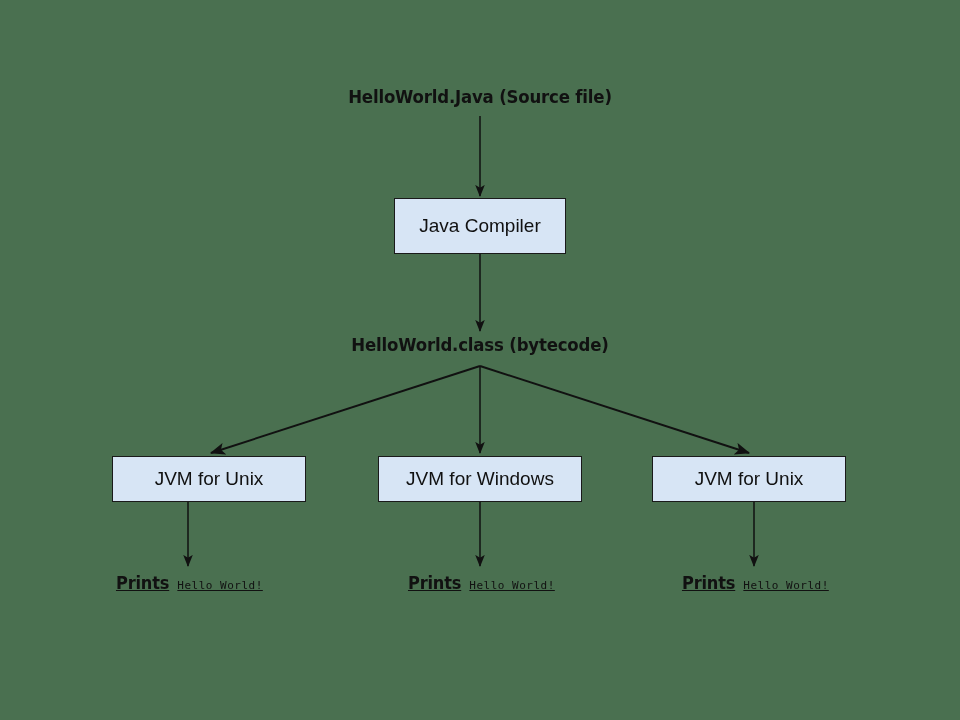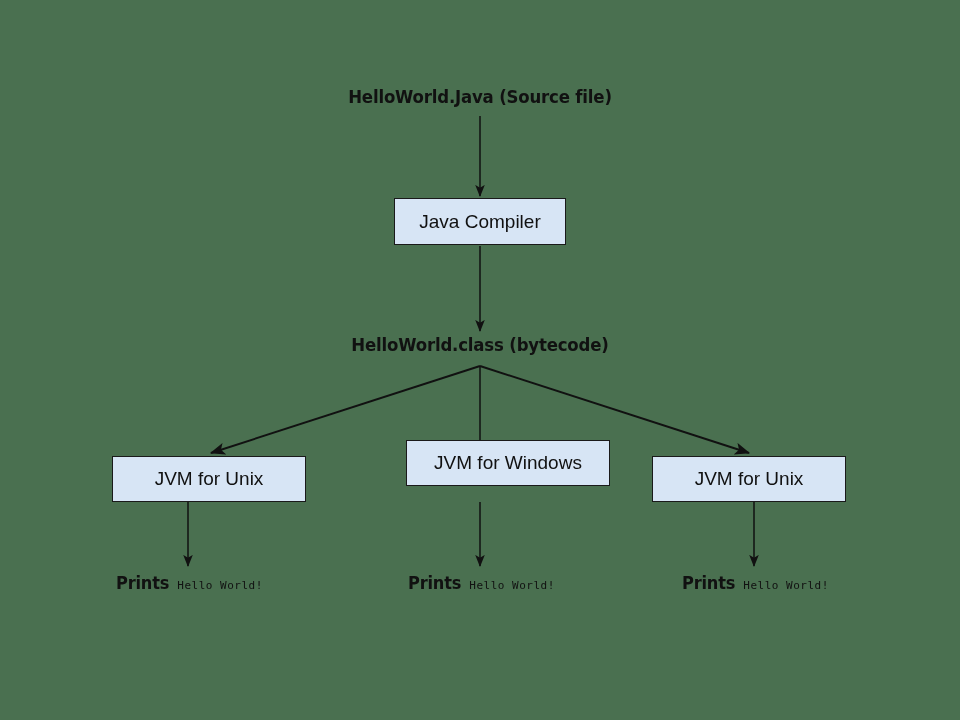--- a/index.html
+++ b/index.html
@@ -59,20 +59,21 @@
   }
 
   
   .print-label {
     position: absolute;
     white-space: nowrap;
     color: #111111;
     display: flex;
     align-items: baseline;
     justify-content: center;
+    text-decoration: underline;
   }
   .print-word {
     font-family: "DejaVu Sans", sans-serif;
     font-weight: bold;
     font-size: 18px;
     letter-spacing: -0.2px;
     transform: scaleX(0.9);
   }
   .print-code {
     font-family: "DejaVu Sans Mono", monospace;
@@ -106,27 +107,27 @@
 
     <line x1="188" y1="502" x2="188" y2="566" stroke="#111111" stroke-width="1.5" marker-end="url(#arrowhead)"></line>
 
     <line x1="480" y1="502" x2="480" y2="566" stroke="#111111" stroke-width="1.5" marker-end="url(#arrowhead)"></line>
 
     <line x1="754" y1="502" x2="754" y2="566" stroke="#111111" stroke-width="1.5" marker-end="url(#arrowhead)"></line>
   </svg>
 
   <div class="plain-label" style="left:280px; top:86px; width:400px;">HelloWorld.Java (Source file)</div>
 
-  <div class="node-box" style="left:394px; top:198px; width:172px; height:47px;">Java Compiler</div>
+  <div class="node-box" style="left:394px; top:198px; width:172px; height:56px;">Java Compiler</div>
 
   <div class="plain-label" style="left:280px; top:334px; width:400px;">HelloWorld.class (bytecode)</div>
 
   <div class="node-box" style="left:112px; top:456px; width:194px; height:46px;">JVM for Unix</div>
 
-  <div class="node-box" style="left:378px; top:440px; width:204px; height:46px;margin-left:28px;">JVM for Windows</div>
+  <div class="node-box" style="left:378px; top:456px; width:204px; height:46px;">JVM for Windows</div>
 
   <div class="node-box" style="left:652px; top:456px; width:194px; height:46px;">JVM for Unix</div>
 
   <div class="print-label" style="left:88px; top:572px; width:200px;">
     <span class="print-word">Prints</span>
     <span class="print-code">Hello World!</span>
   </div>
 
   <div class="print-label" style="left:380px; top:572px; width:200px;">
     <span class="print-word">Prints</span>

